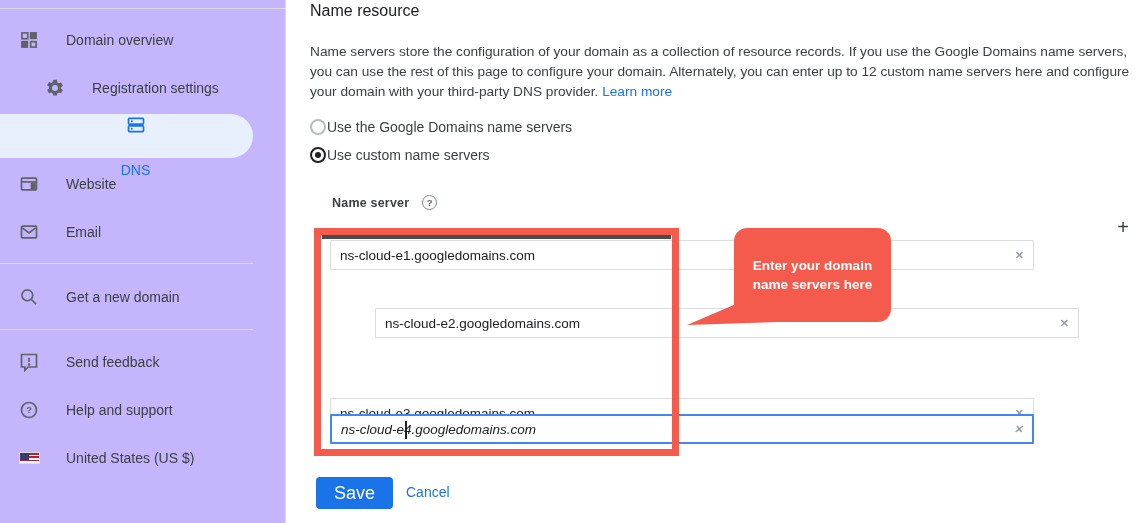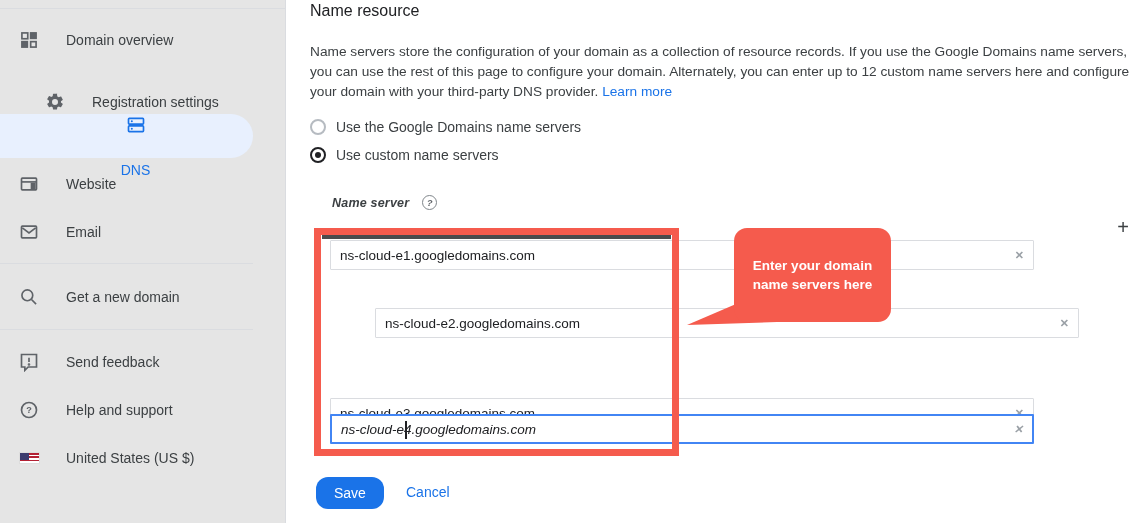--- a/index.html
+++ b/index.html
@@ -3,62 +3,62 @@
 <meta charset="utf-8">
 <style>
   * { margin:0; padding:0; box-sizing:border-box; }
   html,body { background:#fff; }
   body { font-family:"Liberation Sans", sans-serif; color:#3c4043; }
   #app {
     position:relative; width:1143px; height:523px; background:#fff;
     overflow:hidden; font-size:14px;
   }
   
-  #sidebar { position:absolute; left:0; top:0; width:285px; height:523px; background:#e5e5e5; }
+  #sidebar { position:absolute; left:0; top:0; width:285px; height:523px; background:#c4b5fd; }
   .v-divider { position:absolute; left:285px; top:0; width:1px; height:523px; background:#dadce0; }
   .side-topline { position:absolute; left:0; top:8px; width:285px; height:1px; background:#dadce0; }
   .side-divider { position:absolute; left:0; width:253px; height:1px; background:#dadce0; }
   .side-item {
     position:absolute; left:0; width:285px; height:44px;
     display:flex; align-items:center; padding-left:18px; gap:26px;
     font-size:14px; font-weight:500; color:#3c4043; cursor:pointer;
   }
   .side-item .icn { width:22px; height:22px; display:flex; align-items:center; justify-content:center; color:#5f6368; flex:0 0 22px; }
   .side-item.active { width:253px; background:var(--active-bg,#e8f0fe); border-radius:0 24px 24px 0; }
   .side-item.active, .side-item.active .icn { color:var(--accent,#1a73e8);flex-direction:column; }
   .flag { position:relative; width:21px; height:12px;
     background:repeating-linear-gradient(180deg,#b32134 0 1.65px,#fff 1.65px 3.3px); border:0.5px solid #ddd; }
   .flag::before { content:""; position:absolute; left:0; top:0; width:9px; height:6.5px; background:#3c3b6e; }
   
   #main { position:absolute; left:286px; top:0; width:857px; height:523px; }
   #page-title { position:absolute; left:24px; top:2px; font-size:16px; font-weight:500; color:#202124; }
   #desc { position:absolute; left:24px; top:42px; width:826px; font-size:13.7px; line-height:20px; color:#3c4043; }
   a.learn-more { color:var(--accent,#1a73e8); text-decoration:none; font-weight:500; cursor:pointer; }
-  .radio-row { position:absolute; left:24px; display:flex; align-items:center; gap:10px; font-size:14px; color:#3c4043; cursor:pointer; }
+  .radio-row { position:absolute; left:24px; display:flex; align-items:center; gap:1px; font-size:14px; color:#3c4043; cursor:pointer; }
   .radio { width:16px; height:16px; border-radius:50%; border:2px solid #b6bbc1; position:relative; background:#fff; }
   .radio.sel { border-color:#202124; }
   .radio.sel::after { content:""; position:absolute; left:3px; top:3px; width:6px; height:6px; border-radius:50%; background:#202124; }
-  #field-label-row { position:absolute; left:46px; top:195px; display:flex; align-items:center; gap:13px;font-style:italic; }
+  #field-label-row { position:absolute; left:46px; top:195px; display:flex; align-items:center; gap:13px; }
   #field-label { font-size:12.5px; font-weight:700; color:#3c4043; letter-spacing:0.2px; }
   .q-icon { width:15px; height:15px; border-radius:50%; border:1.4px solid #80868b; color:#5f6368;
     font-size:9.5px; font-weight:700; display:flex; align-items:center; justify-content:center; cursor:pointer; }
   .ns-input {
     position:absolute; left:44px; width:704px; height:30px; background:#fff;
     border:1px solid #dadce0; border-radius:1px; font-size:13.5px; color:#202124;
     display:flex; align-items:center; padding:0 28px 0 9px; cursor:text;
   }
   .ns-input.focused { border:2px solid #4285f4;font-style:italic; }
   .ns-clear { position:absolute; right:9px; top:50%; transform:translateY(-50%);
     color:#9aa0a6; font-size:11px; font-weight:700; cursor:pointer; line-height:1; }
   .caret { position:absolute; left:73px; top:5px; width:1.5px; height:18px; background:#202124; }
   #add-btn { position:absolute; left:826px; top:215px; width:22px; height:24px; font-size:20px;
     color:#3c4043; display:flex; align-items:center; justify-content:center; cursor:pointer; }
   #save-btn { position:absolute; left:30px; top:477px; height:32px; padding:0 18px;
-    background:var(--accent,#1a73e8); color:#fff; border:none; border-radius:12px;
-    font-size:14px; font-weight:500; font-family:inherit; cursor:pointer; }
+    background:var(--accent,#1a73e8); color:#fff; border:none; border-radius:4px;
+    font-size:18px; font-weight:500; font-family:inherit; cursor:pointer; }
   #cancel-btn { position:absolute; left:120px; top:484px; color:var(--accent,#1a73e8);
     font-size:14px; font-weight:500; cursor:pointer; }
   
   .anno-rect { position:absolute; left:314px; top:228px; width:365px; height:228px;
     border:7px solid var(--anno,#f55b4d); z-index:6; pointer-events:none; }
   .anno-topline { position:absolute; left:322px; top:235px; width:349px; height:4px; background:#4b4b4d; z-index:7; pointer-events:none; }
   .anno-bubble { position:absolute; left:734px; top:228px; width:157px; height:94px;
     background:var(--anno,#f55b4d); border-radius:13px; z-index:6;
     display:flex; align-items:center; justify-content:center; text-align:center; pointer-events:none; }
   .anno-bubble span { color:#fff; font-size:13.5px; font-weight:700; line-height:19px; width:140px; }
@@ -78,21 +78,21 @@
         <span class="icn">
           <svg width="20" height="20" viewBox="0 0 24 24" fill="none" stroke="currentColor" stroke-width="2">
             <rect x="3.5" y="3.5" width="7" height="7"></rect>
             <rect x="14" y="3.5" width="6.5" height="6.5" fill="currentColor"></rect>
             <rect x="3.5" y="14" width="6.5" height="6.5" fill="currentColor"></rect>
             <rect x="14" y="14" width="6.5" height="6.5"></rect>
           </svg>
         </span>
         <span>Domain overview</span>
       </div>
-      <div class="side-item" style="top: 80px; padding-left: 44px;">
+      <div class="side-item" style="top: 66px; padding-left: 44px;">
         <span class="icn">
           <svg width="20" height="20" viewBox="0 0 24 24" fill="currentColor">
             <path fill-rule="evenodd" d="M19.14 12.94c.04-.3.06-.61.06-.94s-.02-.64-.06-.94l2.03-1.58a.49.49 0 0 0 .12-.62l-1.92-3.32a.49.49 0 0 0-.6-.22l-2.39 1a7.2 7.2 0 0 0-1.62-.94l-.36-2.54A.48.48 0 0 0 13.92 2h-3.84a.48.48 0 0 0-.48.41l-.36 2.54c-.58.24-1.12.56-1.62.94l-2.39-1a.49.49 0 0 0-.6.22L2.71 8.43a.48.48 0 0 0 .12.62l2.03 1.58c-.04.3-.06.61-.06.94s.02.64.06.94l-2.03 1.58a.48.48 0 0 0-.12.62l1.92 3.32c.12.21.37.3.6.22l2.39-1c.5.38 1.04.7 1.62.94l.36 2.54c.04.24.24.41.48.41h3.84c.24 0 .44-.17.48-.41l.36-2.54a7.2 7.2 0 0 0 1.62-.94l2.39 1c.23.08.48-.01.6-.22l1.92-3.32a.48.48 0 0 0-.12-.62l-2.03-1.58zM12 15.6a3.6 3.6 0 1 1 0-7.2 3.6 3.6 0 0 1 0 7.2z"></path>
           </svg>
         </span>
         <span>Registration settings</span>
       </div>
       <div class="side-item active" style="top: 114px;">
         <span class="icn">
           <svg width="20" height="20" viewBox="0 0 24 24" fill="none" stroke="currentColor" stroke-width="2">

